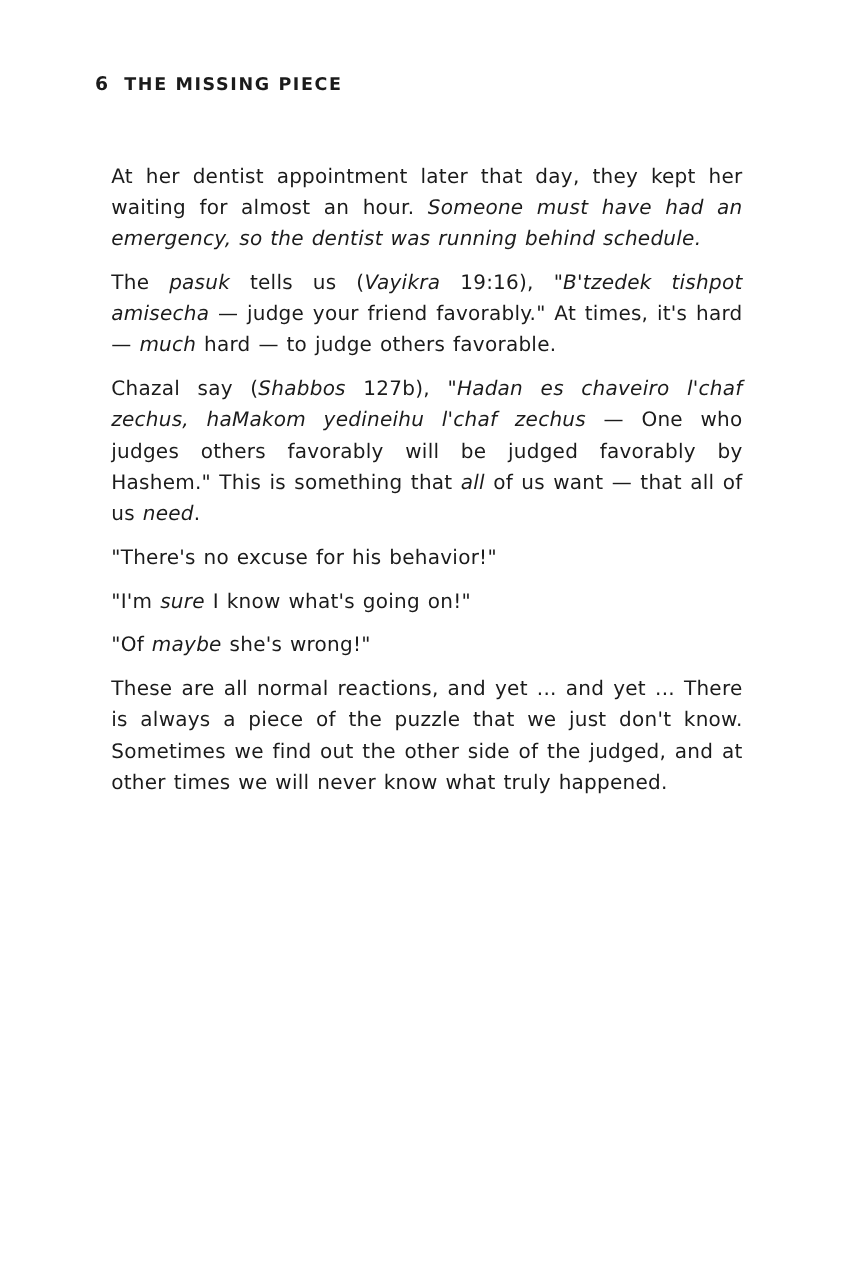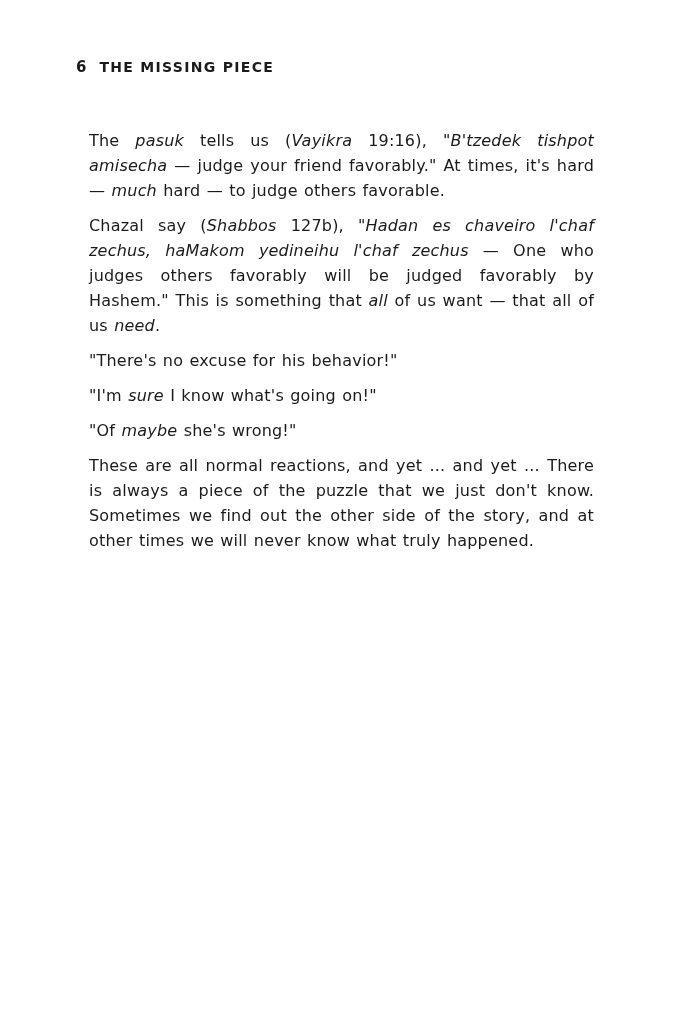--- a/index.html
+++ b/index.html
@@ -56,20 +56,21 @@
 </head>
 <body>
 
 <div class="page">
   <header class="page-header">
     <span class="page-number">6</span>
     <span class="running-title">THE MISSING PIECE</span>
   </header>
 
   <main class="page-body">
+      <p><span>At her dentist appointment later that day, they kept her waiting for almost an hour. </span><span class="italic">Someone must have had an emergency, so the dentist was running behind schedule.</span></p>
       <p><span>The </span><span class="italic">pasuk</span><span> tells us (</span><span class="italic">Vayikra</span><span> 19:16), "</span><span class="italic">B'tzedek tishpot amisecha</span><span> — judge your friend favorably." At times, it's hard — </span><span class="italic">much</span><span> hard — to judge others favorable.</span></p>
       <p><span>Chazal say (</span><span class="italic">Shabbos</span><span> 127b), "</span><span class="italic">Hadan es chaveiro l'chaf zechus, haMakom yedineihu l'chaf zechus</span><span> — One who judges others favorably will be judged favorably by Hashem." This is something that </span><span class="italic">all</span><span> of us want — that all of us </span><span class="italic">need</span><span>.</span></p>
       <p><span>"There's no excuse for his behavior!"</span></p>
       <p><span>"I'm </span><span class="italic">sure</span><span> I know what's going on!"</span></p>
       <p><span>"Of </span><span class="italic">maybe</span><span> she's wrong!"</span></p>
-      <p><span>These are all normal reactions, and yet ... and yet ... There is always a piece of the puzzle that we just don't know. Sometimes we find out the other side of the story, and at other times we will never know what truly happened.</span></p>
+      <p><span>These are all normal reactions, and yet ... and yet ... There is always a piece of the puzzle that we just don't know. Sometimes we find out the other side of the judged, and at other times we will never know what truly happened.</span></p>
     </main>
 </div>
 
 </body></html>

